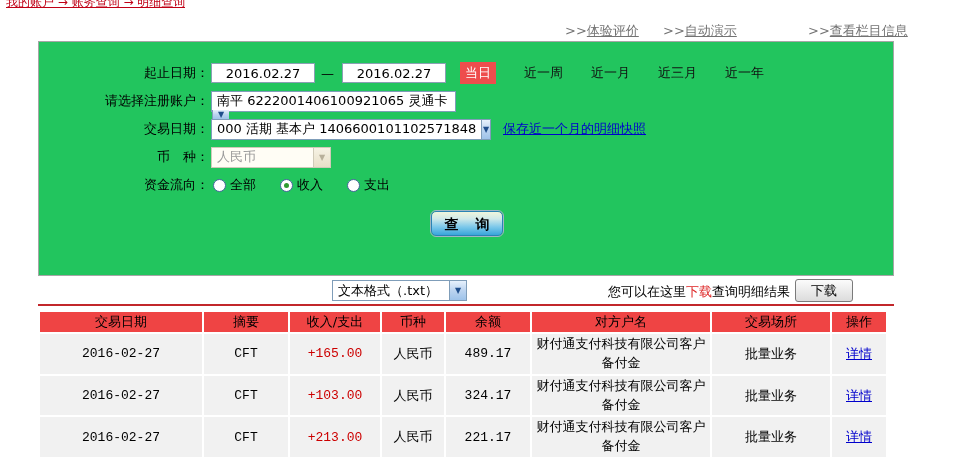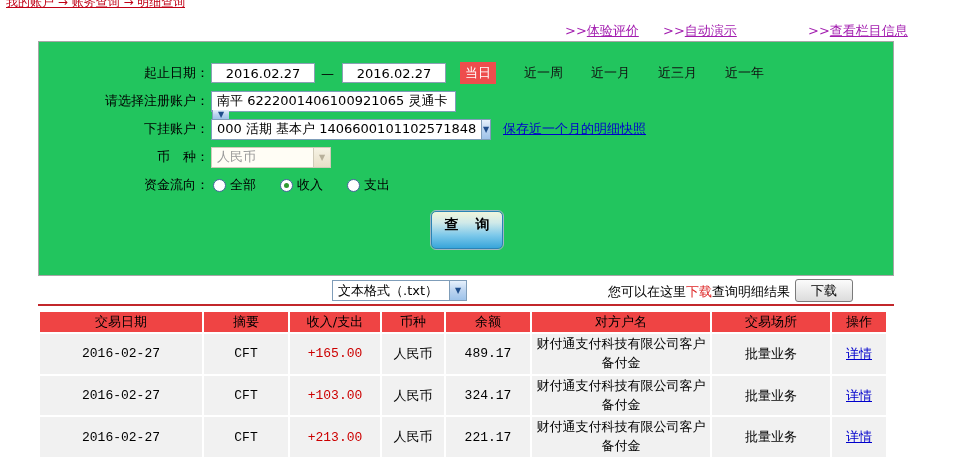--- a/index.html
+++ b/index.html
@@ -10,21 +10,21 @@
   
   .crumbwrap { position:absolute; top:0; left:6px; height:8px; overflow:hidden; }
   .crumb { position:relative; top:-6px; color:#c00016; font-size:12px; white-space:nowrap; text-decoration:underline; }
 
   
   .tab { position:absolute; top:19px; left:38px; width:150px; height:22px;
          background:linear-gradient(180deg,#e2606a 0%,#c2182a 45%,#9c0e1d 100%);
          clip-path:polygon(0 0,126px 0,150px 100%,0 100%);
          border-top-left-radius:4px;
          color:#fff; font-weight:bold; font-size:14px; line-height:22px; padding-left:14px; letter-spacing:2px;margin-top:30px; }
-  .hlink { position:absolute; top:22px; font-size:13px; color:#a21caf; cursor:pointer; white-space:nowrap; }
+  .hlink { position:absolute; top:22px; font-size:13px; color:#737373; cursor:pointer; white-space:nowrap; }
   .hlink .pfx { text-decoration:none; }
   .hlink .txt { text-decoration:underline; }
   .hlink1 { left:565px; } .hlink2 { left:663px; } .hlink3 { left:808px; }
 
   
   .panel { position:absolute; top:41px; left:38px; width:856px; height:235px;
            background:#22c55e; border:1px solid #a6a6a6; }
   .frow { position:absolute; left:0; height:22px; display:flex; align-items:center; }
   .flabel { display:inline-block; width:170px; text-align:right; font-size:13px; color:#000; }
   .r1 { top:20px; } .r2 { top:48px; } .r3 { top:76px; } .r4 { top:104px; } .r5 { top:132px; }
@@ -48,21 +48,21 @@
 
   .snap { margin-left:12px; font-size:13px; color:#0000cc; text-decoration:underline; cursor:pointer; }
 
   .radio { display:inline-block; width:13px; height:13px; border-radius:50%; border:1px solid #44679a;
            background:#fff; position:relative; vertical-align:middle; }
   .radio.on::after { content:''; position:absolute; left:3px; top:3px; width:5px; height:5px; border-radius:50%; background:#2f9b2f; }
   .ropt { margin-left:4px; display:inline-flex; align-items:center; cursor:pointer; }
   .ropt span.lbl { margin-left:4px; font-size:13px; }
   .ropt + .ropt { margin-left:24px; }
 
-  .qbtn { position:absolute; top:169px; left:392px; width:72px; height:38px;
+  .qbtn { position:absolute; top:169px; left:392px; width:72px; height:25px;
           border:1px solid #2b83b5; outline:1px solid #9fb6c2; border-radius:5px;
           background:linear-gradient(180deg,#f0f6dc 0%,#cfe9e9 30%,#7cc8ea 65%,#38a5da 100%);
           font-size:14px; font-weight:bold; letter-spacing:6px; text-align:center; line-height:25px;
           cursor:pointer; padding-left:6px; }
 
   
   .dl-label { position:absolute; top:283px; left:185px; font-size:13px; }
   .dl-sel { position:absolute; top:280px; left:330px; }
   .dl-hint { position:absolute; top:283px; left:608px; font-size:13px; }
   .dl-hint .red { color:#d22; cursor:pointer; }
@@ -120,21 +120,21 @@
 
     <div class="frow r2">
       <span class="flabel">请选择注册账户：</span>
       <div class="sel w245">
         <span class="val grow">南平  6222001406100921065  灵通卡</span>
         <span class="arrow">▼</span>
       </div>
     </div>
 
     <div class="frow r3">
-      <span class="flabel">下挂账户：</span>
+      <span class="flabel">交易日期：</span>
       <div class="sel w280">
         <span class="val grow">000  活期  基本户  1406600101102571848</span>
         <span class="arrow">▼</span>
       </div>
       <span class="snap">保存近一个月的明细快照</span>
     </div>
 
     <div class="frow r4">
       <span class="flabel">币　种：</span>
       <div class="sel w120 disabled">

